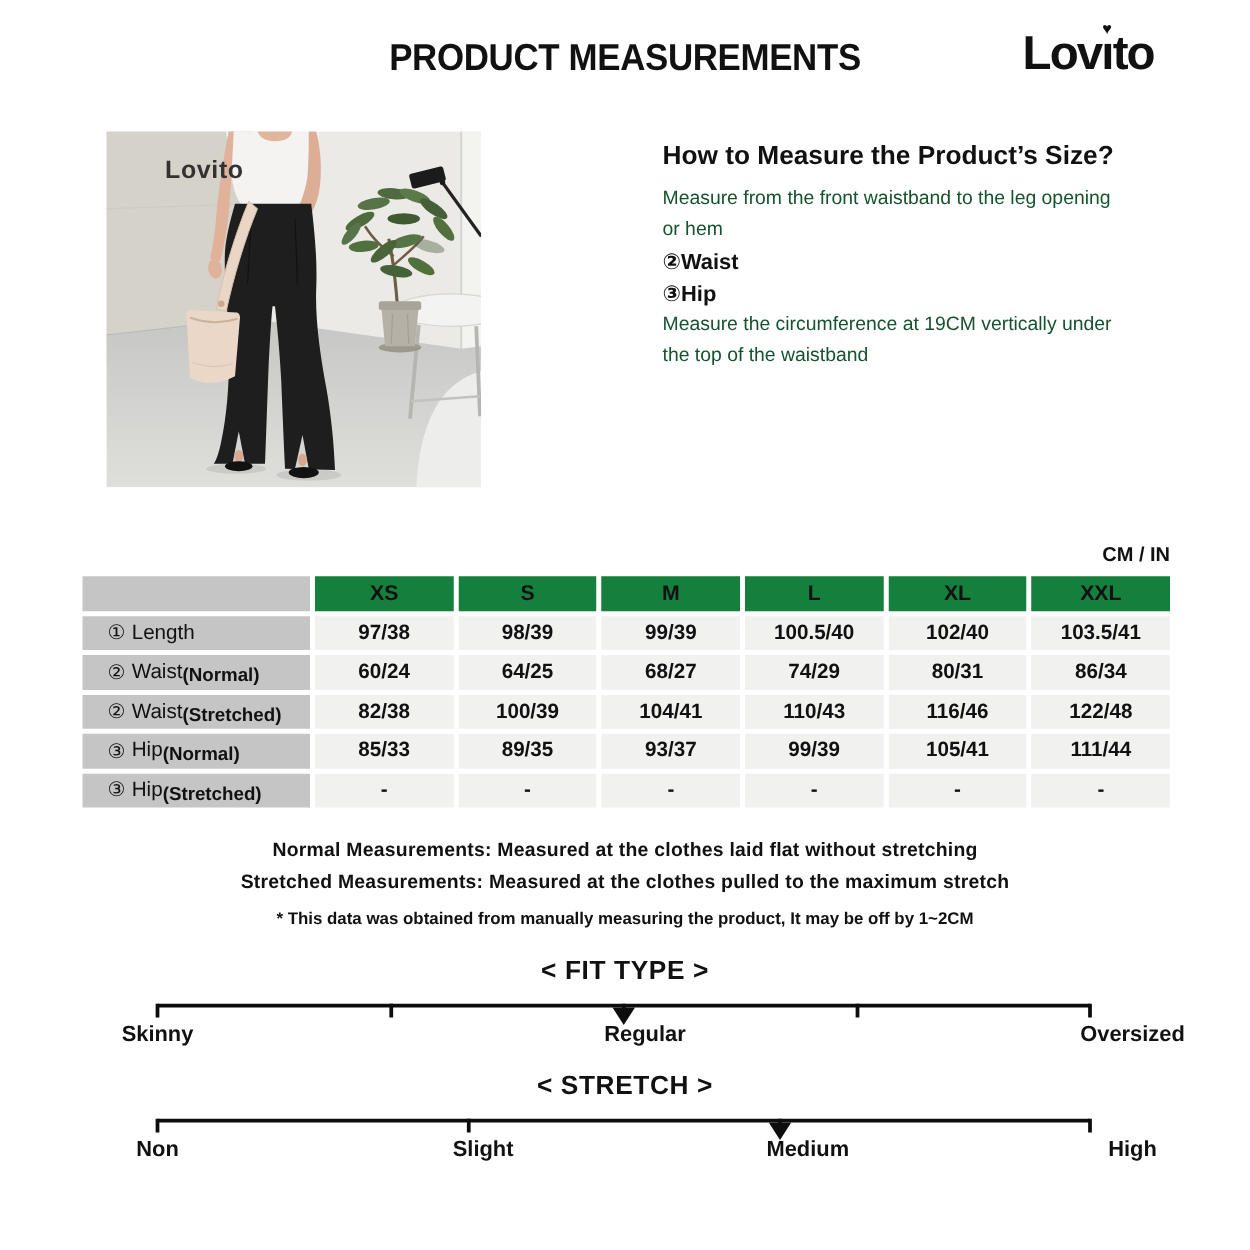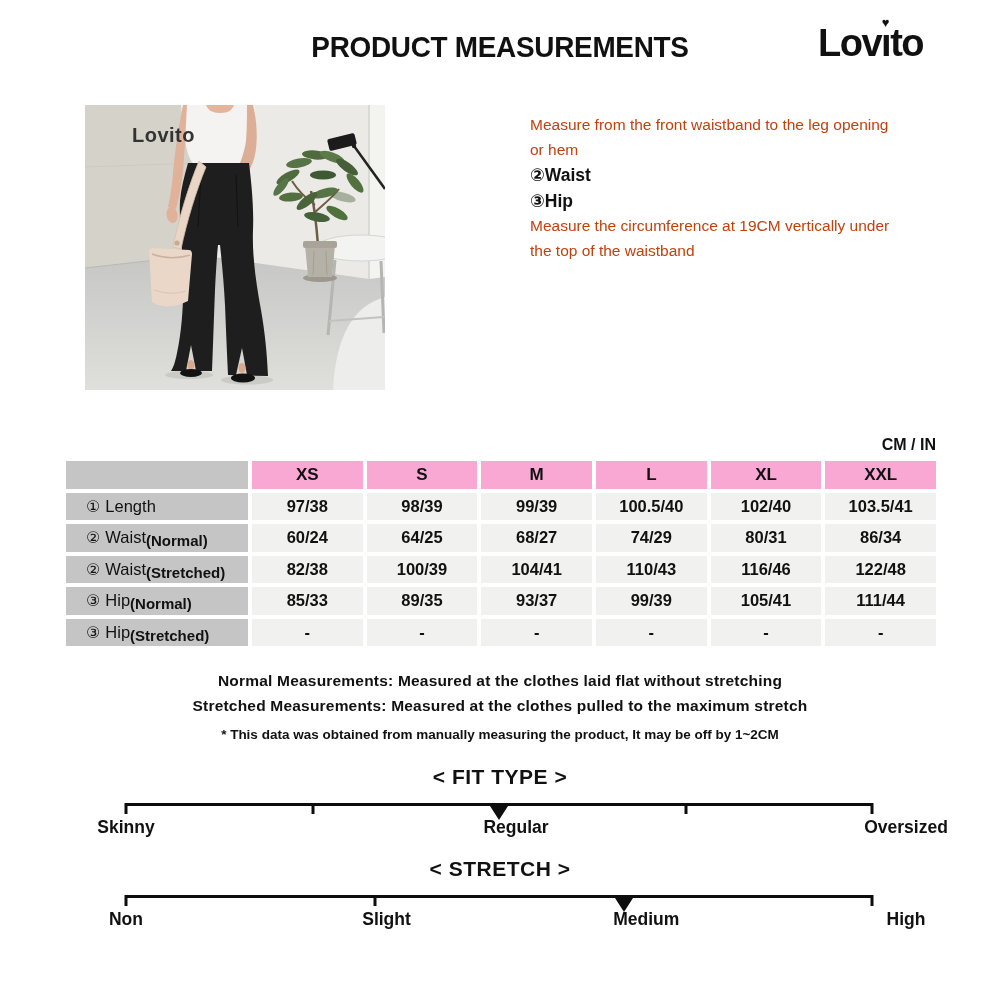--- a/index.html
+++ b/index.html
@@ -23,30 +23,30 @@
     position:absolute;left:50%;top:-7px;transform:translateX(-50%);
     font-size:13px;letter-spacing:0;
   }
   
   .photo{position:absolute;left:85px;top:105px;width:300px;height:285px;overflow:hidden;}
   .photo svg{display:block;}
   
   .howto{position:absolute;left:530px;top:113px;width:405px;}
   .howto h2{margin:0 0 10px 0;font-size:21px;font-weight:700;}
   .hti-head{font-size:17.5px;font-weight:700;line-height:26px;}
-  .hti-desc{font-size:15.5px;line-height:24.5px;color:#c2410c;width:368px;}
+  .hti-desc{font-size:15.5px;line-height:24.5px;color:#14532d;width:368px;}
   
   .unit-label{position:absolute;right:64px;top:436px;font-size:16px;font-weight:700;}
   .size-table{
     position:absolute;left:66px;top:461px;width:870px;
     display:grid;grid-template-columns:182px repeat(6,1fr);
     grid-auto-rows:27.5px;gap:4px;
   }
   .cell{display:flex;align-items:center;justify-content:center;}
-  .cell.head{background:#f9a8d4;font-weight:700;font-size:17px;}
+  .cell.head{background:#15803d;font-weight:700;font-size:17px;}
   .cell.corner{background:#c5c5c5;}
   .cell.label{
     background:#c5c5c5;justify-content:flex-start;padding-left:20px;
     font-size:16.5px;
   }
   .cell.label .num{margin-right:5px;font-size:16px;}
   .cell.label .sub{font-size:15px;font-weight:700;transform:translateY(3px);}
   .cell.val{background:#f1f1f0;font-weight:700;font-size:16.5px;}
   
   .notes{position:absolute;left:0;right:0;top:668px;text-align:center;}
@@ -166,20 +166,21 @@
       <circle cx="92" cy="138" r="2.6" fill="#c8ab93"></circle>
       <path d="M 64,146 C 64,144 66,143 68,143 L 104,145 C 106,145 107,147 107,149 L 103,196 C 90,203 76,203 67,197 Z" fill="#ead7c8"></path>
       <path d="M 67,149 Q 86,156 105,150" stroke="#cbb29e" stroke-width="1.5" fill="none"></path>
       <path d="M 69,185 Q 86,191 101,186" stroke="#dcc4b1" stroke-width="1" fill="none"></path>
     </g>
     <text x="47" y="37" font-size="20" font-weight="700" fill="#333333" letter-spacing="0.5">Lovito</text>
   </svg>
 </div>
 
 <div class="howto">
+  <h2>How to Measure the Product’s Size?</h2>
   <div>
       <div class="hti-desc">Measure from the front waistband to the leg opening or hem</div>
       <div class="hti-head">②Waist</div>
       <div class="hti-head">③Hip</div>
       <div class="hti-desc">Measure the circumference at 19CM vertically under the top of the waistband</div>
     </div>
 </div>
 
 <div class="unit-label">CM / IN</div>
 

